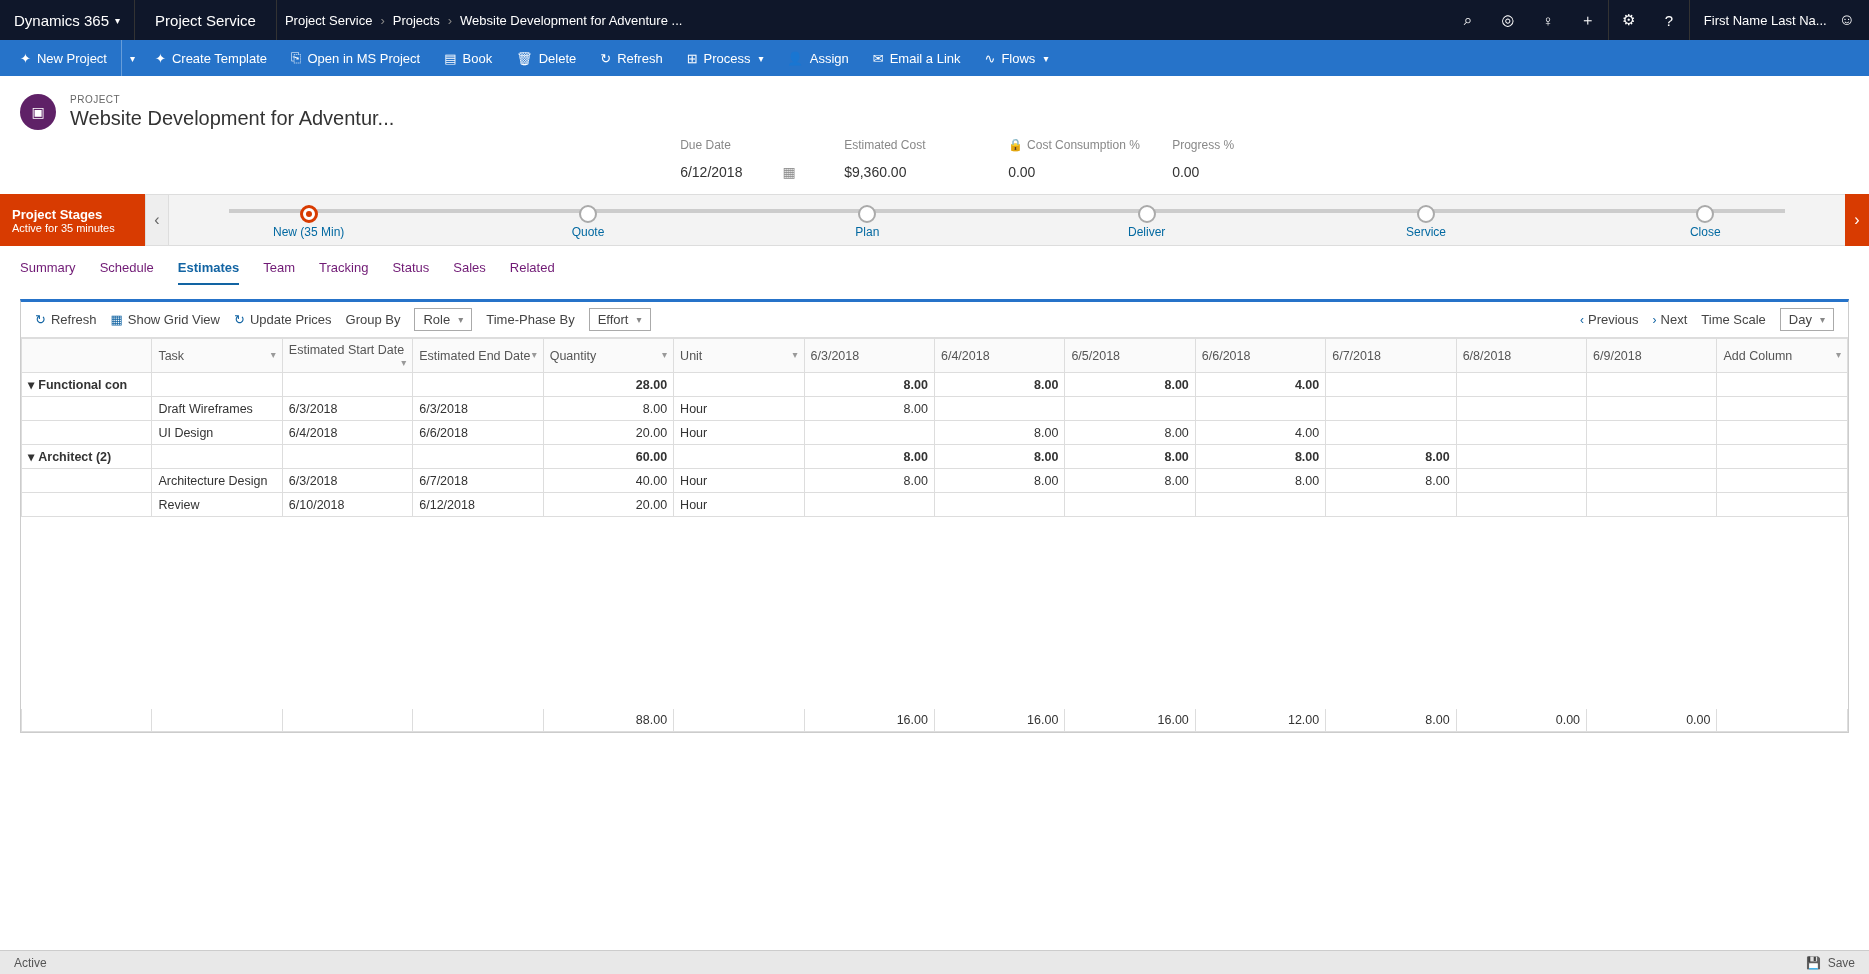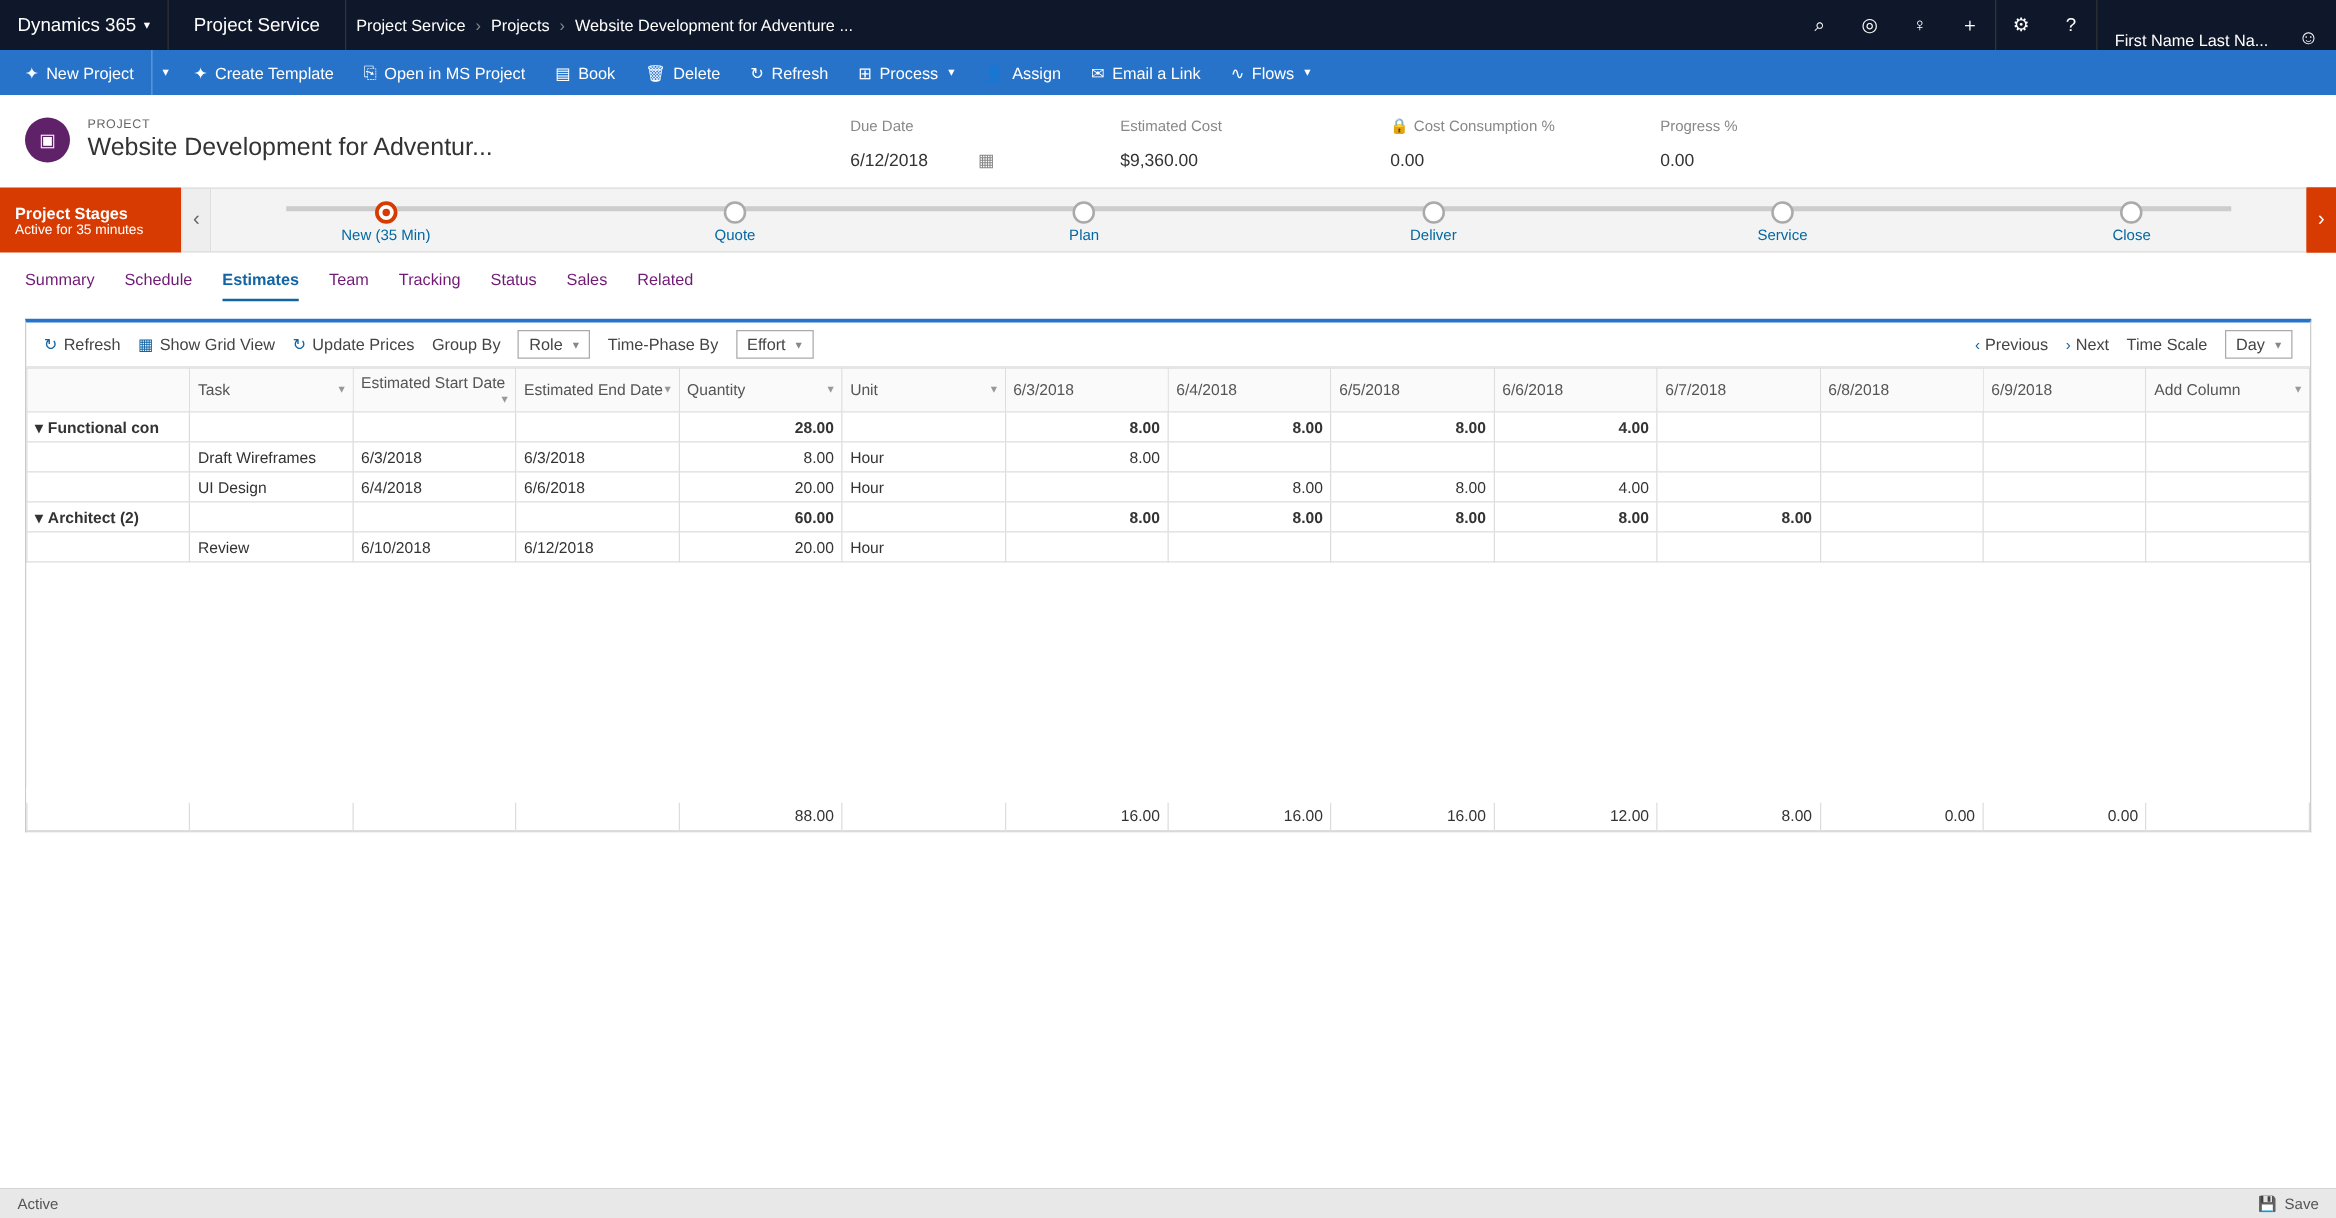--- a/index.html
+++ b/index.html
@@ -9,36 +9,36 @@
 .topbar { background: #0f172a; color: #fff; height: 40px; display: flex; align-items: center; }
 .topbar-left { display: flex; align-items: center; height: 100%; }
 .topbar-brand { padding: 0 14px; font-size: 15px; height: 100%; display: flex; align-items: center; gap: 6px; cursor: pointer; }
 .topbar-divider { width: 1px; height: 100%; background: #333; }
 .topbar-app { padding: 0 20px; font-size: 15px; height: 100%; display: flex; align-items: center; }
 .breadcrumb { display: flex; align-items: center; font-size: 13px; gap: 8px; padding-left: 8px; }
 .breadcrumb .crumb { cursor: pointer; }
 .breadcrumb .sep { color: #888; }
 .topbar-right { margin-left: auto; display: flex; align-items: center; height: 100%; }
 .topbar-icon { width: 40px; height: 100%; display: flex; align-items: center; justify-content: center; cursor: pointer; font-size: 15px; }
-.topbar-user { padding: 0 14px 0 14px; height: 100%; display: flex; align-items: flex-end; gap: 24px; cursor: pointer; border-left: 1px solid #333; font-size: 13px;}
+.topbar-user { padding: 0 14px 0 14px; height: 100%; display: flex; align-items: center; gap: 12px; cursor: pointer; border-left: 1px solid #333; font-size: 13px;}
 .topbar-user-icon { font-size: 16px; }
 
 
 .cmdbar { background: #2673C9; color: #fff; height: 36px; display: flex; align-items: center; padding: 0 10px; gap: 4px; font-size: 13px; }
 .cmd { display: flex; align-items: center; gap: 6px; padding: 0 10px; height: 100%; cursor: pointer; }
 .cmd .ic { font-size: 13px; }
 .cmd-chevron { font-size: 10px; margin-left: 2px; }
 
 
 .page-header { display: flex; align-items: flex-start; padding: 18px 20px 8px 20px; gap: 20px; }
 .page-header-left { display: flex; align-items: flex-start; gap: 14px; flex: 0 0 35%; }
 .entity-icon { width: 36px; height: 36px; border-radius: 50%; background: #5F2167; display: flex; align-items: center; justify-content: center; color: #fff; font-size: 14px; }
 .entity-text .small { font-size: 10px; color: #666; letter-spacing: 0.5px; }
 .entity-text .big { font-size: 20px; color: #333; margin-top: 2px; }
-.header-fields { display: flex; gap: 76px; margin-left: auto; flex: 1; }
+.header-fields { display: flex; gap: 24px; margin-left: auto; flex: 1; margin-top: 44px; }
 .header-field { min-width: 140px; }
 .header-field .lbl { font-size: 12px; color: #888; display: flex; align-items: center; gap: 4px; }
 .header-field .val { font-size: 14px; color: #333; margin-top: 12px; display: flex; align-items: center; gap: 10px; }
 .date-icon { color: #888; font-size: 14px; margin-left: 30px; }
 
 
 .stages-wrap { display: flex; align-items: stretch; height: 52px; margin-top: 6px; }
 .stages-label { background: #D83B01; color: #fff; padding: 6px 12px; width: 145px; display: flex; flex-direction: column; justify-content: center; }
 .stages-label .t { font-size: 13px; font-weight: 600; }
 .stages-label .s { font-size: 11px; }
@@ -393,20 +393,36 @@
         <td class="num">8.00</td>
         <td class="num">8.00</td>
         <td class="num">8.00</td>
         <td class="num">8.00</td>
         <td class="num"></td>
         <td class="num"></td>
           <td></td>
       </tr>
       <tr>
         <td></td>
+        <td>Architecture Design</td>
+        <td>6/3/2018</td>
+        <td>6/7/2018</td>
+        <td class="num">40.00</td>
+        <td>Hour</td>
+        <td class="num">8.00</td>
+        <td class="num">8.00</td>
+        <td class="num">8.00</td>
+        <td class="num">8.00</td>
+        <td class="num">8.00</td>
+        <td class="num"></td>
+        <td class="num"></td>
+          <td></td>
+      </tr>
+      <tr>
+        <td></td>
         <td>Review</td>
         <td>6/10/2018</td>
         <td>6/12/2018</td>
         <td class="num">20.00</td>
         <td>Hour</td>
         <td class="num"></td>
         <td class="num"></td>
         <td class="num"></td>
         <td class="num"></td>
         <td class="num"></td>

